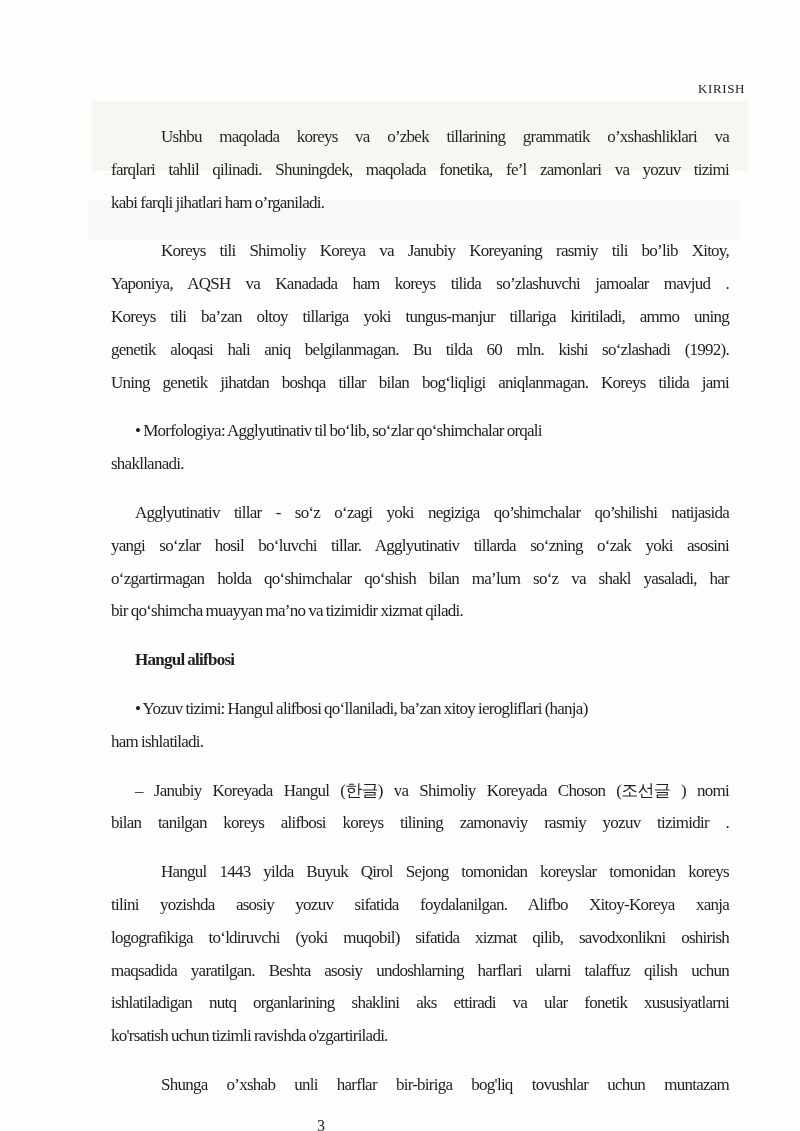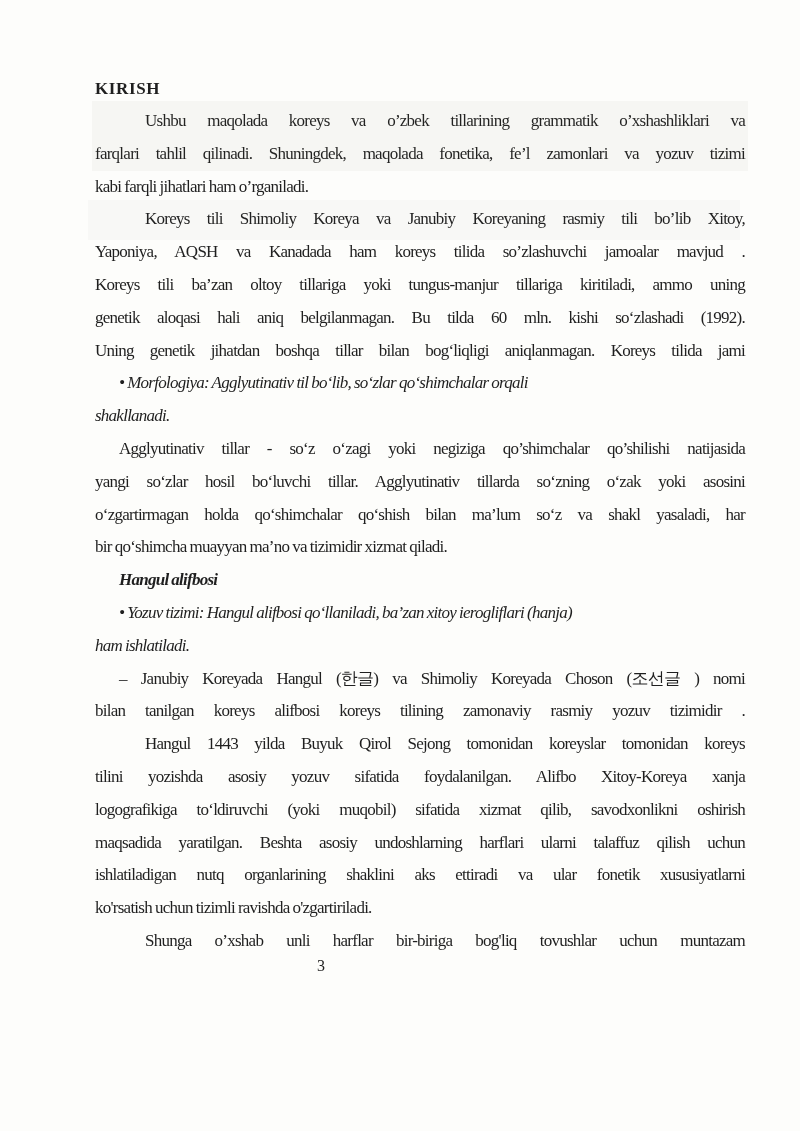--- a/index.html
+++ b/index.html
@@ -34,47 +34,46 @@
   }
   .scan-band.b2 {
     top: 200px;
     height: 40px;
     left: 88px;
     right: 60px;
     background: rgba(110, 110, 105, 0.03);
   }
   .title {
     margin: 0;
-    font-size: 17px;
-    font-weight: 700;
-    text-align: left;
+    font-size: 13px;
+    font-weight: 400;
+    text-align: right;
     letter-spacing: 0.6px;
     word-spacing: normal;
     line-height: 33px;
   }
   .para {
-    margin: 0;
+    margin: 16px;
     text-align: justify;
   }
   .para .body {
     display: block;
     white-space: pre-line;
     text-align: justify;
     text-align-last: justify;
   }
   .para .lastline {
     display: block;
     text-indent: 0;
     text-align: center;
     text-align-last: left;
   }
   .para.left .body {
     text-align: left;
     text-align-last: left;
-    font-style: italic;
   }
   .indent-lg { text-indent: 50px; }
   .indent-sm { text-indent: 24px; }
   .bold { font-weight: 700; }
   .page-number {
     margin-top: -3px;
     padding-left: 222px;
     font-size: 16px;
     letter-spacing: 0;
     word-spacing: normal;

